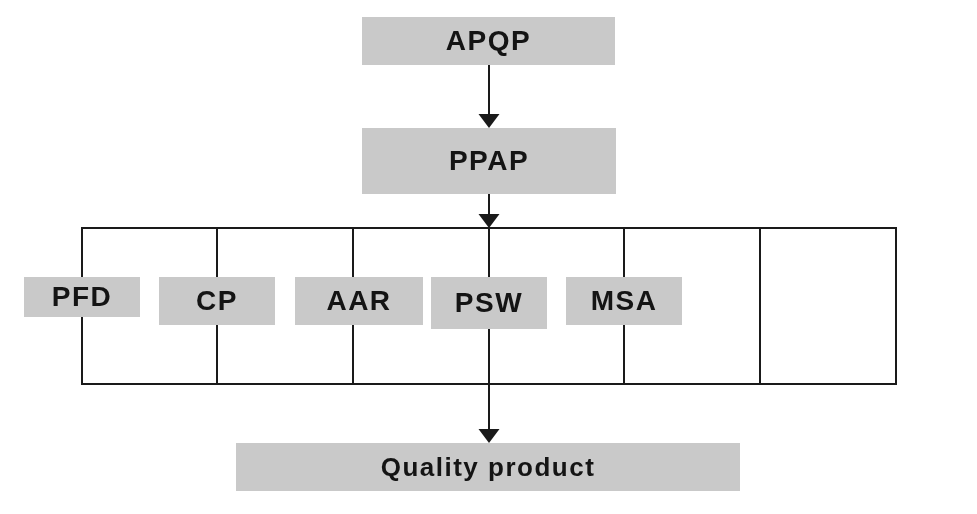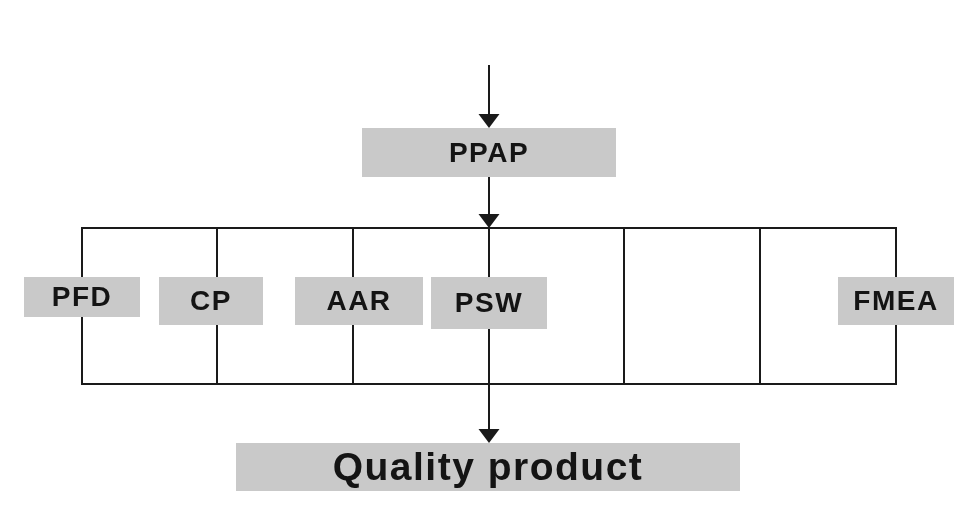--- a/index.html
+++ b/index.html
@@ -38,21 +38,21 @@
     background: var(--box-fill);
     color: var(--text);
     display: flex;
     align-items: center;
     justify-content: center;
     font-weight: 700;
     font-size: 28px;
     letter-spacing: 1.5px;
     white-space: nowrap;
   }
-  .node.result-node { font-size: 39px; }
+  .node.result-node { font-size: 26px; }
 </style>
 </head>
 <body>
 
 <div class="canvas">
 
   <svg class="connectors" width="977" height="514" viewBox="0 0 977 514">
 
     <g>
       <rect class="stroke" x="82" y="228" width="814" height="156"></rect>
@@ -72,24 +72,25 @@
       <line class="stroke" x1="489" y1="177" x2="489" y2="215"></line>
       <path class="head" d="M478.5 214 L499.5 214 L489 228 Z"></path>
     </g>
 
     <g>
       <line class="stroke" x1="489" y1="384" x2="489" y2="430"></line>
       <path class="head" d="M478.5 429 L499.5 429 L489 443 Z"></path>
     </g>
   </svg>
 
+  <div class="node" style="left:362px; top:17px; width:253px; height:48px;">APQP</div>
 
-  <div class="node" style="left:362px; top:128px; width:254px; height:49px;">PPAP</div>
+  <div class="node" style="left:362px; top:128px; width:254px; height:66px;">PPAP</div>
 
   <div class="node" style="left:24px;  top:277px; width:116px; height:40px;">PFD</div>
-  <div class="node" style="left:159px; top:277px; width:104px; height:48px;">CP</div>
+  <div class="node" style="left:159px; top:277px; width:116px; height:48px;">CP</div>
   <div class="node" style="left:295px; top:277px; width:128px; height:48px;">AAR</div>
   <div class="node" style="left:431px; top:277px; width:116px; height:52px;">PSW</div>
-  <div class="node" style="left:838px; top:277px; width:116px; height:48px;">FMEA</div>
+  <div class="node" style="left:566px; top:277px; width:116px; height:48px;">MSA</div>
 
   <div class="node result-node" style="left:236px; top:443px; width:504px; height:48px;">Quality product</div>
 
 </div>
 
 </body></html>

